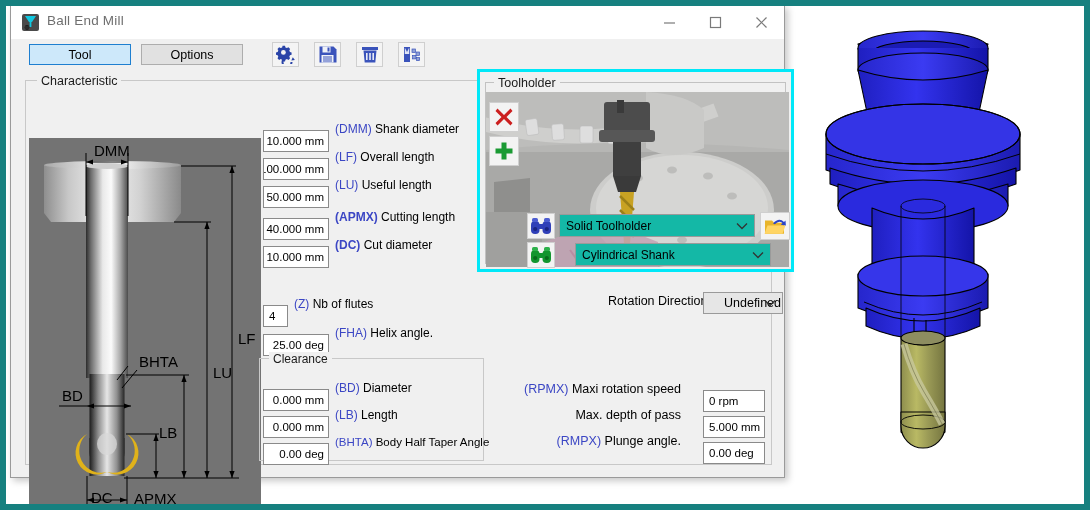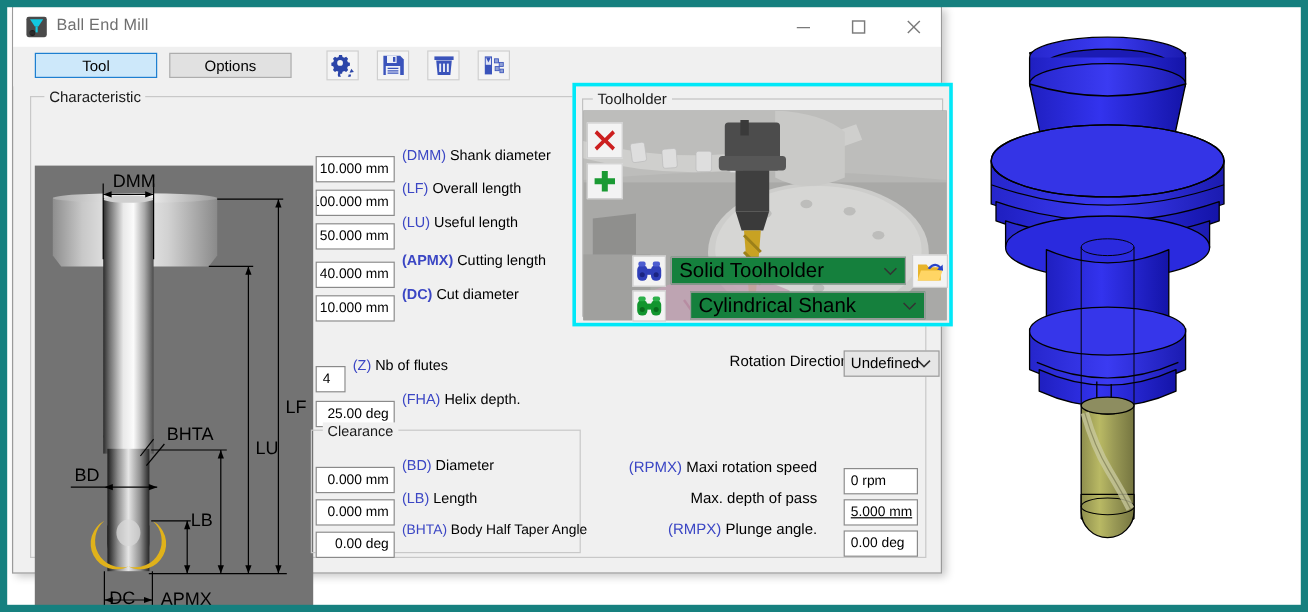--- a/index.html
+++ b/index.html
@@ -138,43 +138,43 @@
   #hb-del{ left:9px; top:30px; }
   #hb-add{ left:9px; top:64px; }
   .binoc{
     position:absolute; width:28px; height:26px;
     border:1px solid #cfcfcf; background:#f3f3f3;
     display:flex; align-items:center; justify-content:center; z-index:4;
   }
   #bi-blue{ left:47px; top:141px; }
   #bi-green{ left:47px; top:170px; }
   .ddl{
-    position:absolute; height:23px; background:#15803d;
+    position:absolute; height:23px; background:#14b8a6;
     border:1px solid #9a9a9a; z-index:4;
-    font-size:17px; color:#000; display:flex; align-items:center;
+    font-size:12px; color:#000; display:flex; align-items:center;
     padding-left:6px;
   }
   #dd-holder{ left:79px; top:142px; width:196px; }
   #dd-shank{ left:79px; top:171px; width:196px;margin-left:16px; }
   .ddarrow{
     position:absolute; right:6px; top:0; height:100%;
     display:flex; align-items:center; color:#333;
   }
   #folder-btn{
     position:absolute; left:280px; top:140px; width:30px; height:28px;
     border:1px solid #cfcfcf; background:#f3f3f3; z-index:4;
     display:flex; align-items:center; justify-content:center;
   }
 
   
   #rot-label{ position:absolute; left:597px; top:288px; font-size:12.5px; }
   #rot-dd{
     position:absolute; left:692px; top:286px; width:80px; height:22px;
     background:#e6e6e6; border:1px solid #9a9a9a; font-size:12.5px;
-    display:flex; align-items:center; padding-left:5px; color:#000;
+    display:flex; align-items:center; padding-left:20px; color:#000;
   }
   .rlbl{ position:absolute; font-size:12.5px; text-align:right; white-space:nowrap; }
 
   
   #preview3d{
     position:absolute; left:800px; top:8px; width:285px; height:470px;
     background:#ffffff;
   }
 </style>
 </head>
@@ -402,21 +402,21 @@
     <div class="lbl" style="left:324px; top:228px;"><span class="code b">(DC)</span>&nbsp;<span>Cut diameter</span></div>
 
     <div class="fld left" style="left:252px; top:287px; width:25px;">
         <span>4</span>
       </div>
     <div class="lbl" style="left:283px; top:287px;"><span class="code">(Z)</span>&nbsp;<span>Nb of flutes</span></div>
 
     <div class="fld" style="left:252px; top:316px; width:66px;">
         <span>25.00 deg</span>
       </div>
-    <div class="lbl" style="left:324px; top:316px;"><span class="code">(FHA)</span>&nbsp;<span>Helix depth.</span></div>
+    <div class="lbl" style="left:324px; top:316px;"><span class="code">(FHA)</span>&nbsp;<span>Helix angle.</span></div>
 
     <div id="grp-clear"></div>
     <div id="grp-clear-label">Clearance</div>
 
     <div class="fld" style="left:252px; top:371px; width:66px;">
         <span>0.000 mm</span>
       </div>
     <div class="lbl" style="left:324px; top:371px;"><span class="code">(BD)</span>&nbsp;<span>Diameter</span></div>
 
     <div class="fld" style="left:252px; top:398px; width:66px;">
@@ -560,21 +560,21 @@
       <span class="code">(RPMX)</span>
       <span>Maxi rotation speed</span>
     </div>
     <div class="fld left" style="left:692px; top:372px; width:62px;">
         <span>0 rpm</span>
       </div>
 
     <div class="rlbl" style="left:470px; top:402px; width:200px;">
       <span>Max. depth of pass</span>
     </div>
-    <div class="fld left" style="left:692px; top:398px; width:62px;text-decoration:underline;">
+    <div class="fld left" style="left:692px; top:398px; width:62px;">
         <span>5.000 mm</span>
       </div>
 
     <div class="rlbl" style="left:470px; top:428px; width:200px;">
       <span class="code">(RMPX)</span>
       <span>Plunge angle.</span>
     </div>
     <div class="fld left" style="left:692px; top:424px; width:62px;">
         <span>0.00 deg</span>
       </div>

